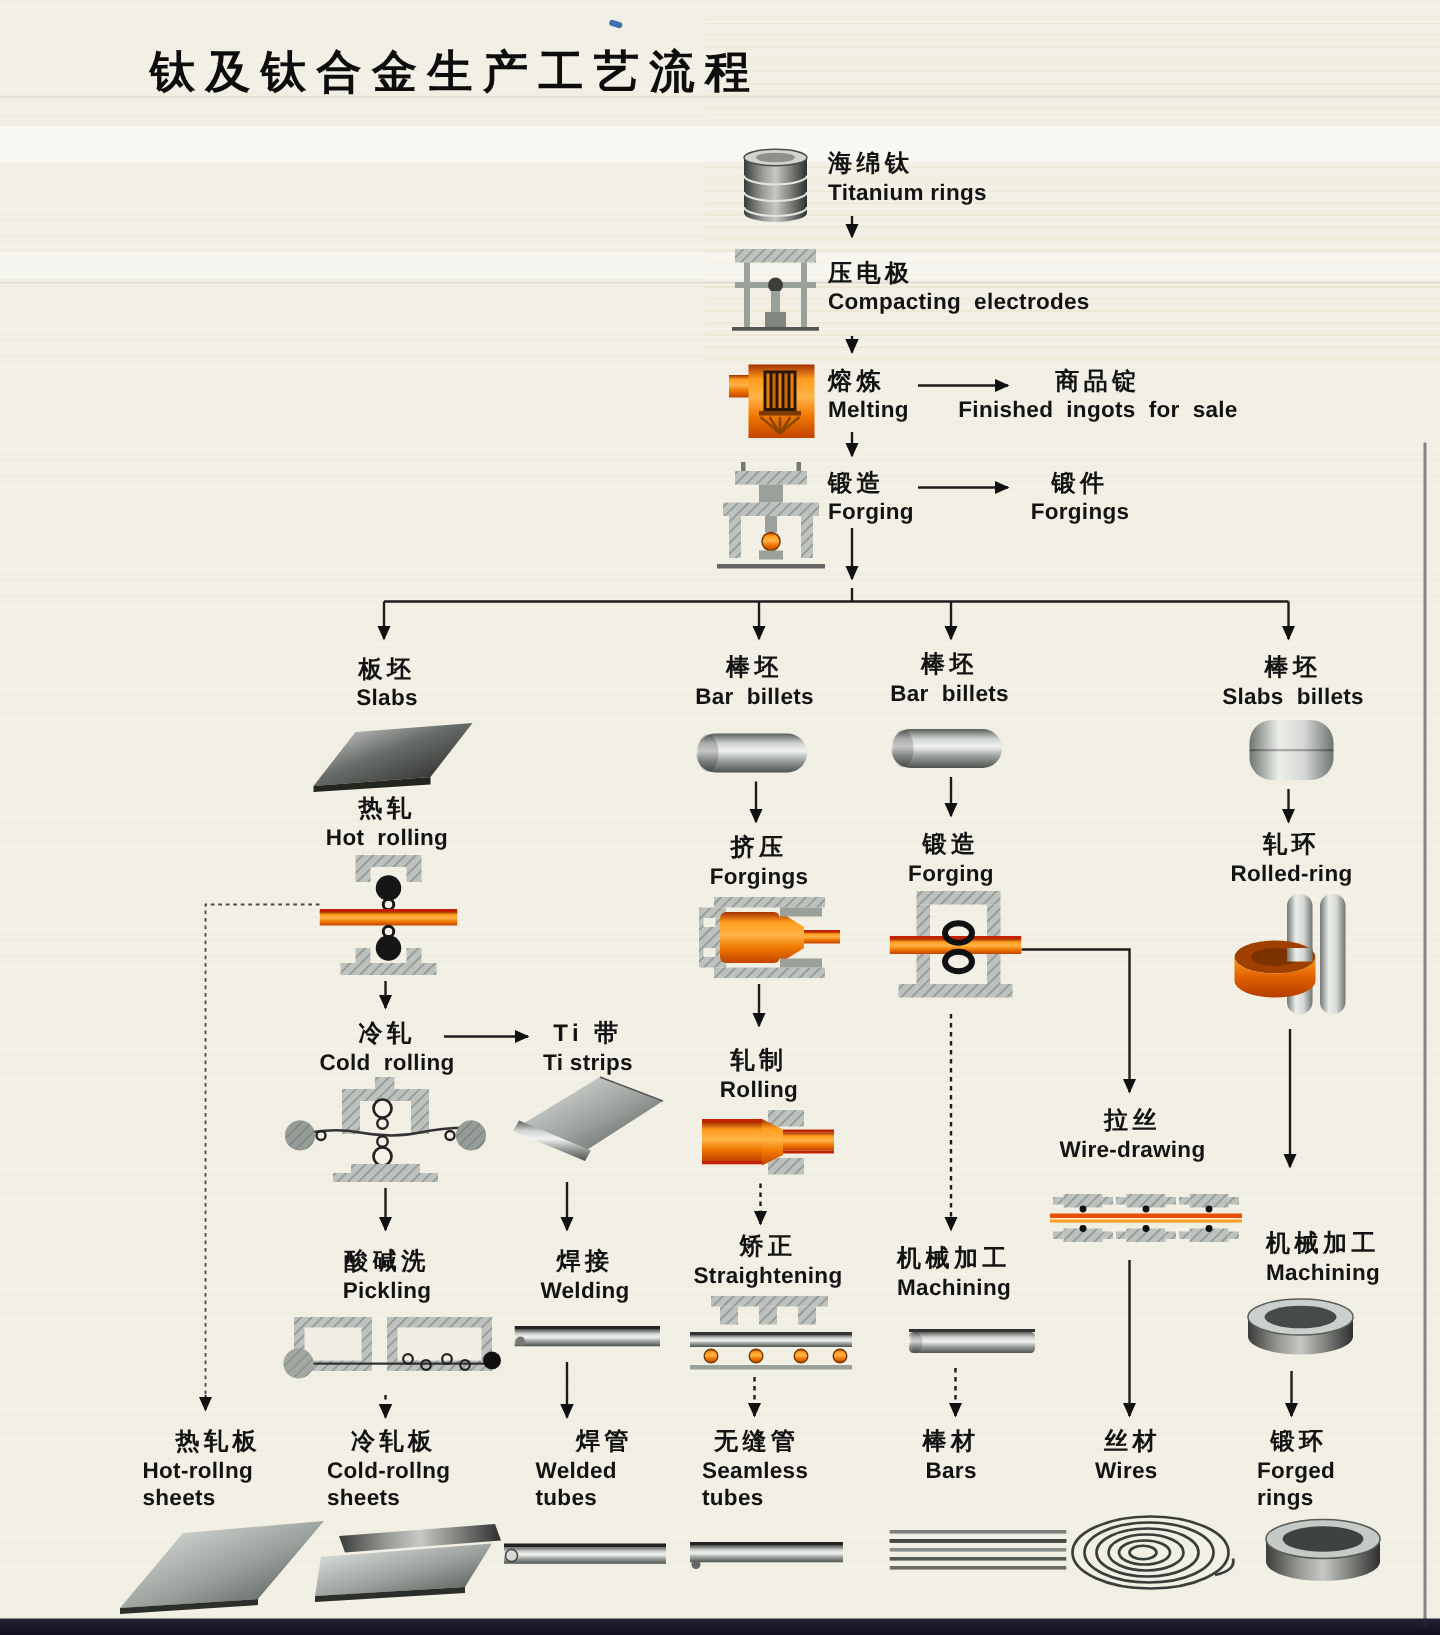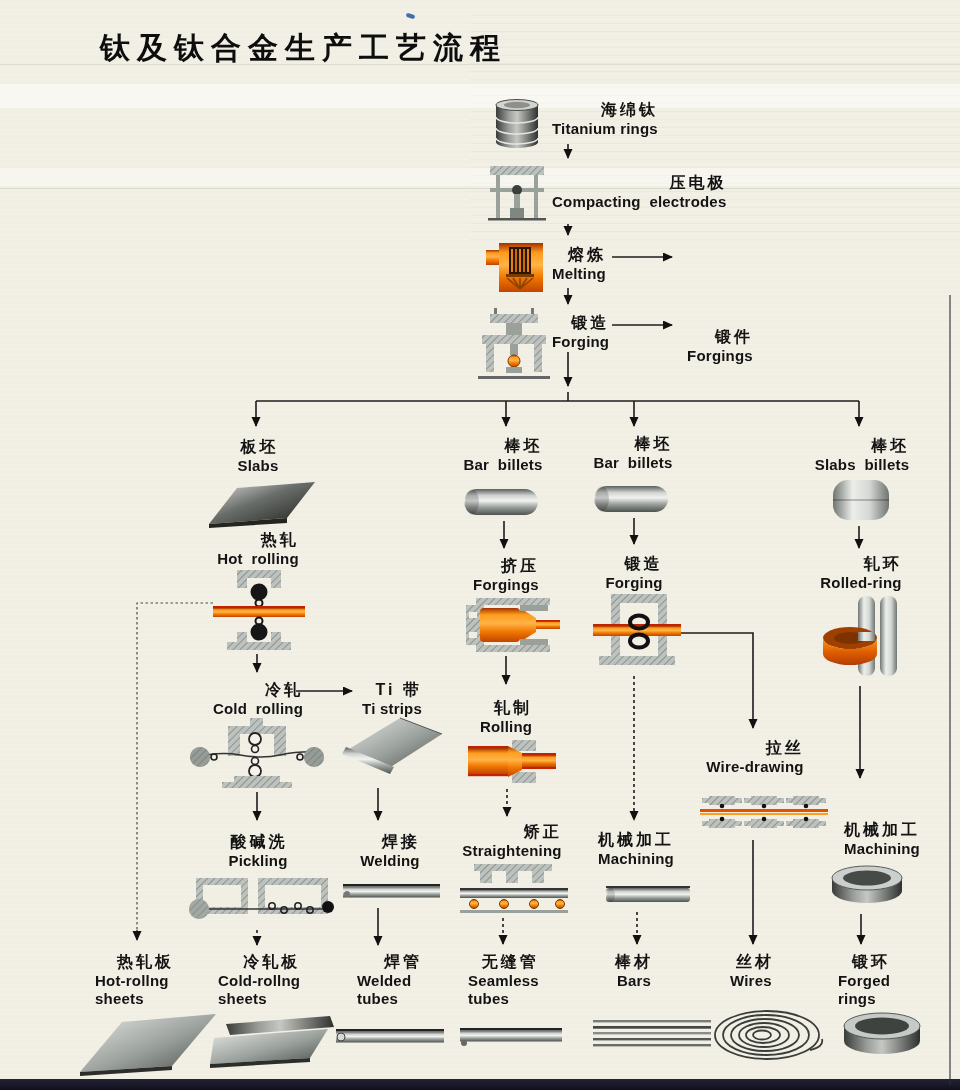--- a/index.html
+++ b/index.html
@@ -13,21 +13,21 @@
   .faint-rule{position:absolute;left:0;width:960px;height:1px;background:rgba(90,90,90,.14);z-index:0;}
   #footer-band{position:absolute;left:0;top:1079px;width:960px;height:11px;z-index:5;
     background:linear-gradient(0deg,#101020,#232334);}
   #right-edge{position:absolute;left:949px;top:295px;width:2px;height:790px;background:rgba(40,42,58,.55);z-index:5;}
   #ink-dot{position:absolute;left:406px;top:14px;width:9px;height:4px;background:#3f6fae;border-radius:2px;transform:rotate(18deg);z-index:2;}
 
   #page-title{position:absolute;left:100px;top:28px;font-size:30px;font-weight:800;letter-spacing:7px;color:#0d0d0d;z-index:2;}
 
   .lbl{position:absolute;color:#131313;z-index:3;line-height:1.22;}
   .lblC{transform:translateX(-50%);text-align:center;}
-  .zh{font-weight:700;font-size:16px;letter-spacing:3px;white-space:pre;text-align:right;}
+  .zh{font-weight:700;font-size:16px;letter-spacing:3px;white-space:pre;}
   .en{font-weight:700;font-size:15px;letter-spacing:.2px;white-space:pre;}
   .ic{position:absolute;z-index:2;}
   #wires{position:absolute;left:0;top:0;z-index:1;}
 </style>
 </head>
 <body>
 
 <div id="canvas">
   <div id="texture"></div>
   <div id="tint-stripes"></div>
@@ -143,25 +143,29 @@
     <div class="en">Titanium rings</div>
   </div>
   <div class="lbl" style="left:552px;top:173px">
     <div class="zh">压电极</div>
     <div class="en">Compacting  electrodes</div>
   </div>
   <div class="lbl" style="left:552px;top:245px">
     <div class="zh">熔炼</div>
     <div class="en">Melting</div>
   </div>
+  <div class="lbl lblC" style="left:732px;top:245px">
+    <div class="zh">商品锭</div>
+    <div class="en">Finished  ingots  for  sale</div>
+  </div>
   <div class="lbl" style="left:552px;top:313px">
     <div class="zh">锻造</div>
     <div class="en">Forging</div>
   </div>
-  <div class="lbl lblC" style="left:720px;top:327px">
+  <div class="lbl lblC" style="left:720px;top:313px">
     <div class="zh">锻件</div>
     <div class="en">Forgings</div>
   </div>
 
   <div class="lbl lblC" style="left:258px;top:437px">
     <div class="zh">板坯</div>
     <div class="en">Slabs</div>
   </div>
   <div class="lbl lblC" style="left:503px;top:436px">
     <div class="zh">棒坯</div>

